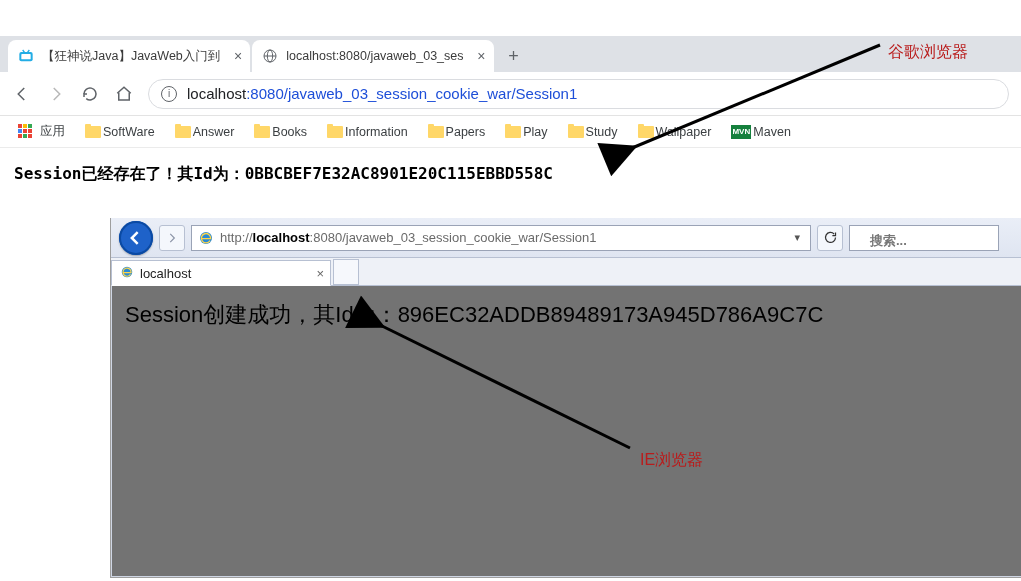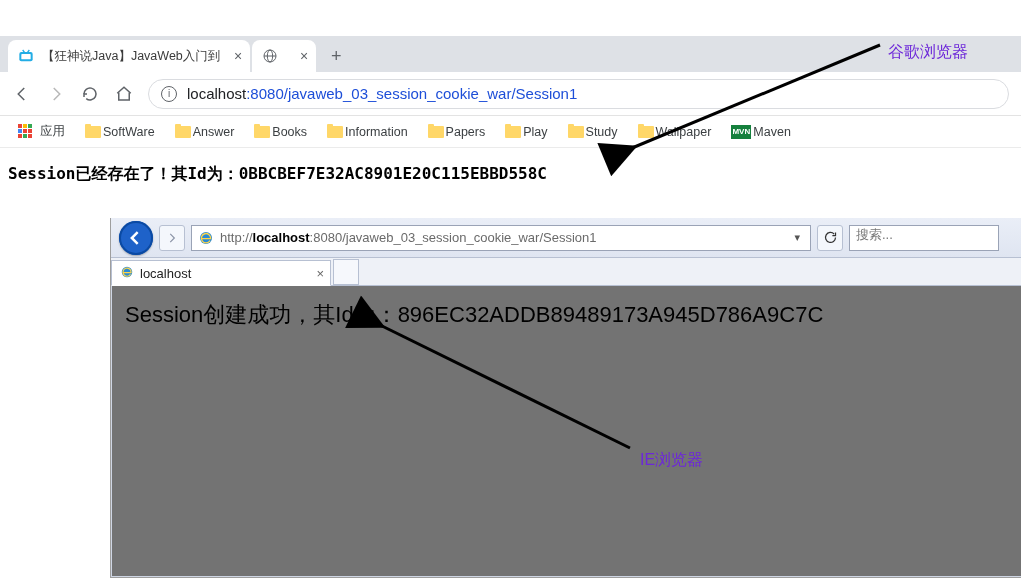--- a/index.html
+++ b/index.html
@@ -25,39 +25,39 @@
   .apps-ico { width:16px; height:16px; display:grid; grid-template-columns:repeat(3,4px); grid-template-rows:repeat(3,4px); gap:1px; margin-right:4px; }
   .apps-ico i { background:#ea4335; }
   .apps-ico i:nth-child(2){background:#fbbc05;} .apps-ico i:nth-child(3){background:#34a853;}
   .apps-ico i:nth-child(4){background:#4285f4;} .apps-ico i:nth-child(6){background:#ea4335;}
   .apps-ico i:nth-child(8){background:#34a853;}
   .bm { display:flex; align-items:center; padding:0 8px; gap:2px; }
   .bm .folder { width:16px; height:12px; background:#ffd768; border-radius:1px; position:relative; }
   .bm .folder::before { content:""; position:absolute; top:-2px; left:0; width:6px; height:3px; background:#ffd768; border-radius:1px 1px 0 0; }
   .mvn-ico { width:20px; height:14px; background:#15803d; color:#fff; font-size:8px; font-weight:bold; display:flex; align-items:center; justify-content:center; border-radius:0; }
 
-  .chrome-page { padding:16px 8px; font-family:"SimSun","宋体",monospace; font-size:16px; font-weight:bold; color:#000; }
+  .chrome-page { padding:16px 14px; font-family:"SimSun","宋体",monospace; font-size:16px; font-weight:bold; color:#000; }
 
   
   .overlay { position:absolute; inset:0; pointer-events:none; }
-  .annot { position:absolute; font-family:"SimSun","宋体",sans-serif; font-size:16px; color:#6d28d9; }
+  .annot { position:absolute; font-family:"SimSun","宋体",sans-serif; font-size:16px; color:#b91c1c; }
 
   
   .ie-window { position:absolute; left:110px; top:218px; width:1016px; height:360px; background:#737373; border:1px solid #9e9e9e; border-top:none; box-shadow:0 0 0 1px #cfd6e4 inset; }
   .ie-top { height:40px; background:linear-gradient(#eaeef7,#dfe5f1); border-bottom:1px solid #b7c0d2; display:flex; align-items:center; padding:0 8px; gap:6px; }
   .ie-back { width:34px; height:34px; border-radius:50%; background:#1e62c9; display:flex; align-items:center; justify-content:center; box-shadow:inset 0 0 0 2px #0b4aa3, 0 1px 2px rgba(0,0,0,.3); }
   .ie-back svg { stroke:#fff; }
   .ie-fwd { width:26px; height:26px; border:1px solid #b7c0d2; border-radius:3px; background:#f4f7fc; display:flex; align-items:center; justify-content:center; color:#8a93a6; }
   .ie-addr { flex:1; height:26px; background:#fff; border:1px solid #9aa3b6; display:flex; align-items:center; padding:0 6px; font-size:13px; color:#333; max-width:620px; }
   .ie-addr .e-ico { width:16px; height:16px; margin-right:6px; }
   .ie-addr .addr-host { color:#000; font-weight:bold; }
   .ie-addr .addr-rest { color:#6a6a6a; }
   .ie-drop { margin-left:auto; color:#555; font-size:11px; padding-right:4px; }
   .ie-refresh { width:26px; height:26px; border:1px solid #b7c0d2; background:#f4f7fc; display:flex; align-items:center; justify-content:center; color:#333; border-radius:3px; }
-  .ie-search { width:150px; height:26px; background:#fff; border:1px solid #9aa3b6; display:flex; align-items:flex-start; padding:0 6px; font-size:13px; color:#777; }
+  .ie-search { width:150px; height:26px; background:#fff; border:1px solid #9aa3b6; display:flex; align-items:flex-end; padding:0 20px; font-size:13px; color:#777;font-weight:bold; }
 
   .ie-tabs { height:28px; background:#eef1f7; display:flex; align-items:flex-end; border-bottom:1px solid #b7c0d2; }
   .ie-tab { height:26px; background:#fff; border:1px solid #b7c0d2; border-bottom:1px solid #fff; margin-bottom:-1px; display:flex; align-items:center; padding:0 24px 0 8px; font-size:13px; color:#222; position:relative; width:220px; }
   .ie-tab .close { position:absolute; right:6px; color:#666; font-size:13px; }
   .ie-newtab { width:26px; height:26px; border:1px solid #b7c0d2; border-bottom:1px solid #b7c0d2; background:#f6f8fc; margin-left:2px; }
 
   .ie-page { padding:14px 14px; font-family:"Microsoft YaHei","SimSun",sans-serif; font-size:22px; color:#000; }
 
   .e-logo { display:inline-block; }
 </style>
@@ -78,20 +78,21 @@
     <span class="close">×</span>
   </div>
   <div class="chrome-tab">
     <span class="favicon">
       <svg viewBox="0 0 24 24" width="16" height="16">
           <circle cx="12" cy="12" r="9" fill="none" stroke="#5f6368" stroke-width="1.5"></circle>
           <ellipse cx="12" cy="12" rx="4" ry="9" fill="none" stroke="#5f6368" stroke-width="1.5"></ellipse>
           <line x1="3" y1="12" x2="21" y2="12" stroke="#5f6368" stroke-width="1.5"></line>
         </svg>
     </span>
+    <span class="title">localhost:8080/javaweb_03_ses</span>
     <span class="close">×</span>
   </div>
   <div class="chrome-newtab">+</div>
 </div>
 
 <div class="chrome-toolbar">
   <span class="nav-ico">
       <svg width="18" height="18" viewBox="0 0 24 24" fill="none" stroke="currentColor" stroke-width="2">
         <polyline points="15 4 7 12 15 20"></polyline>
       </svg>

